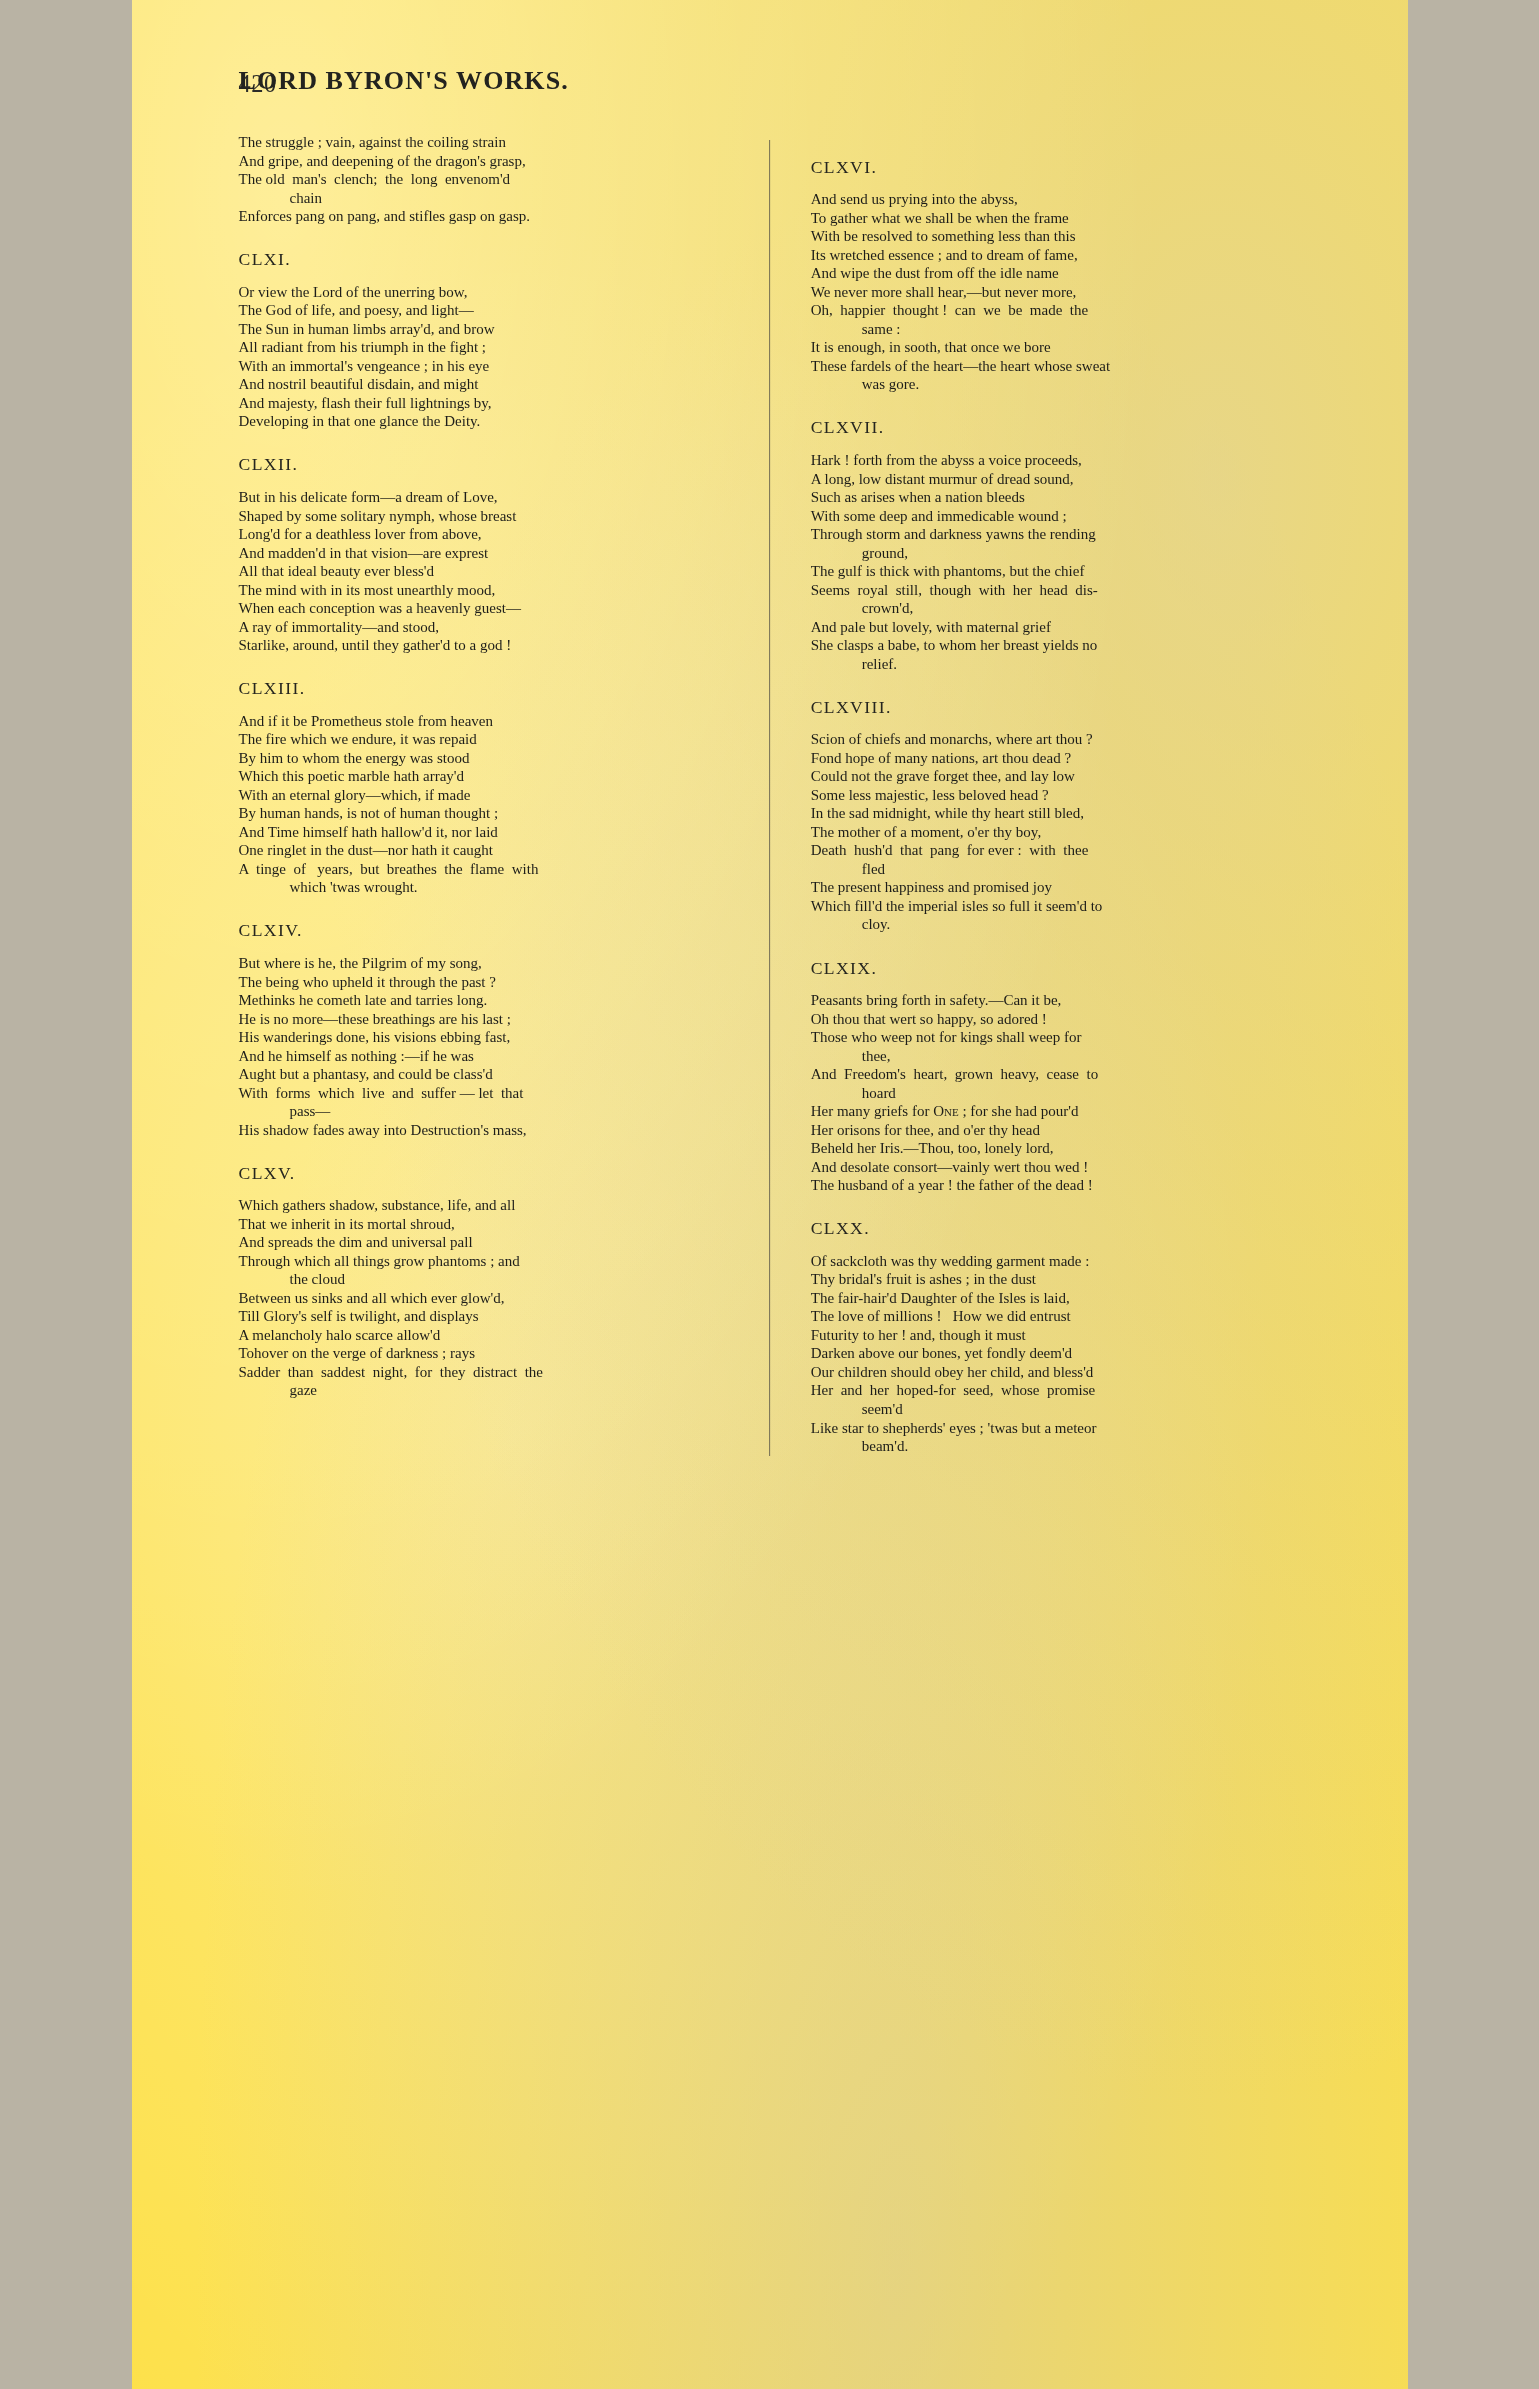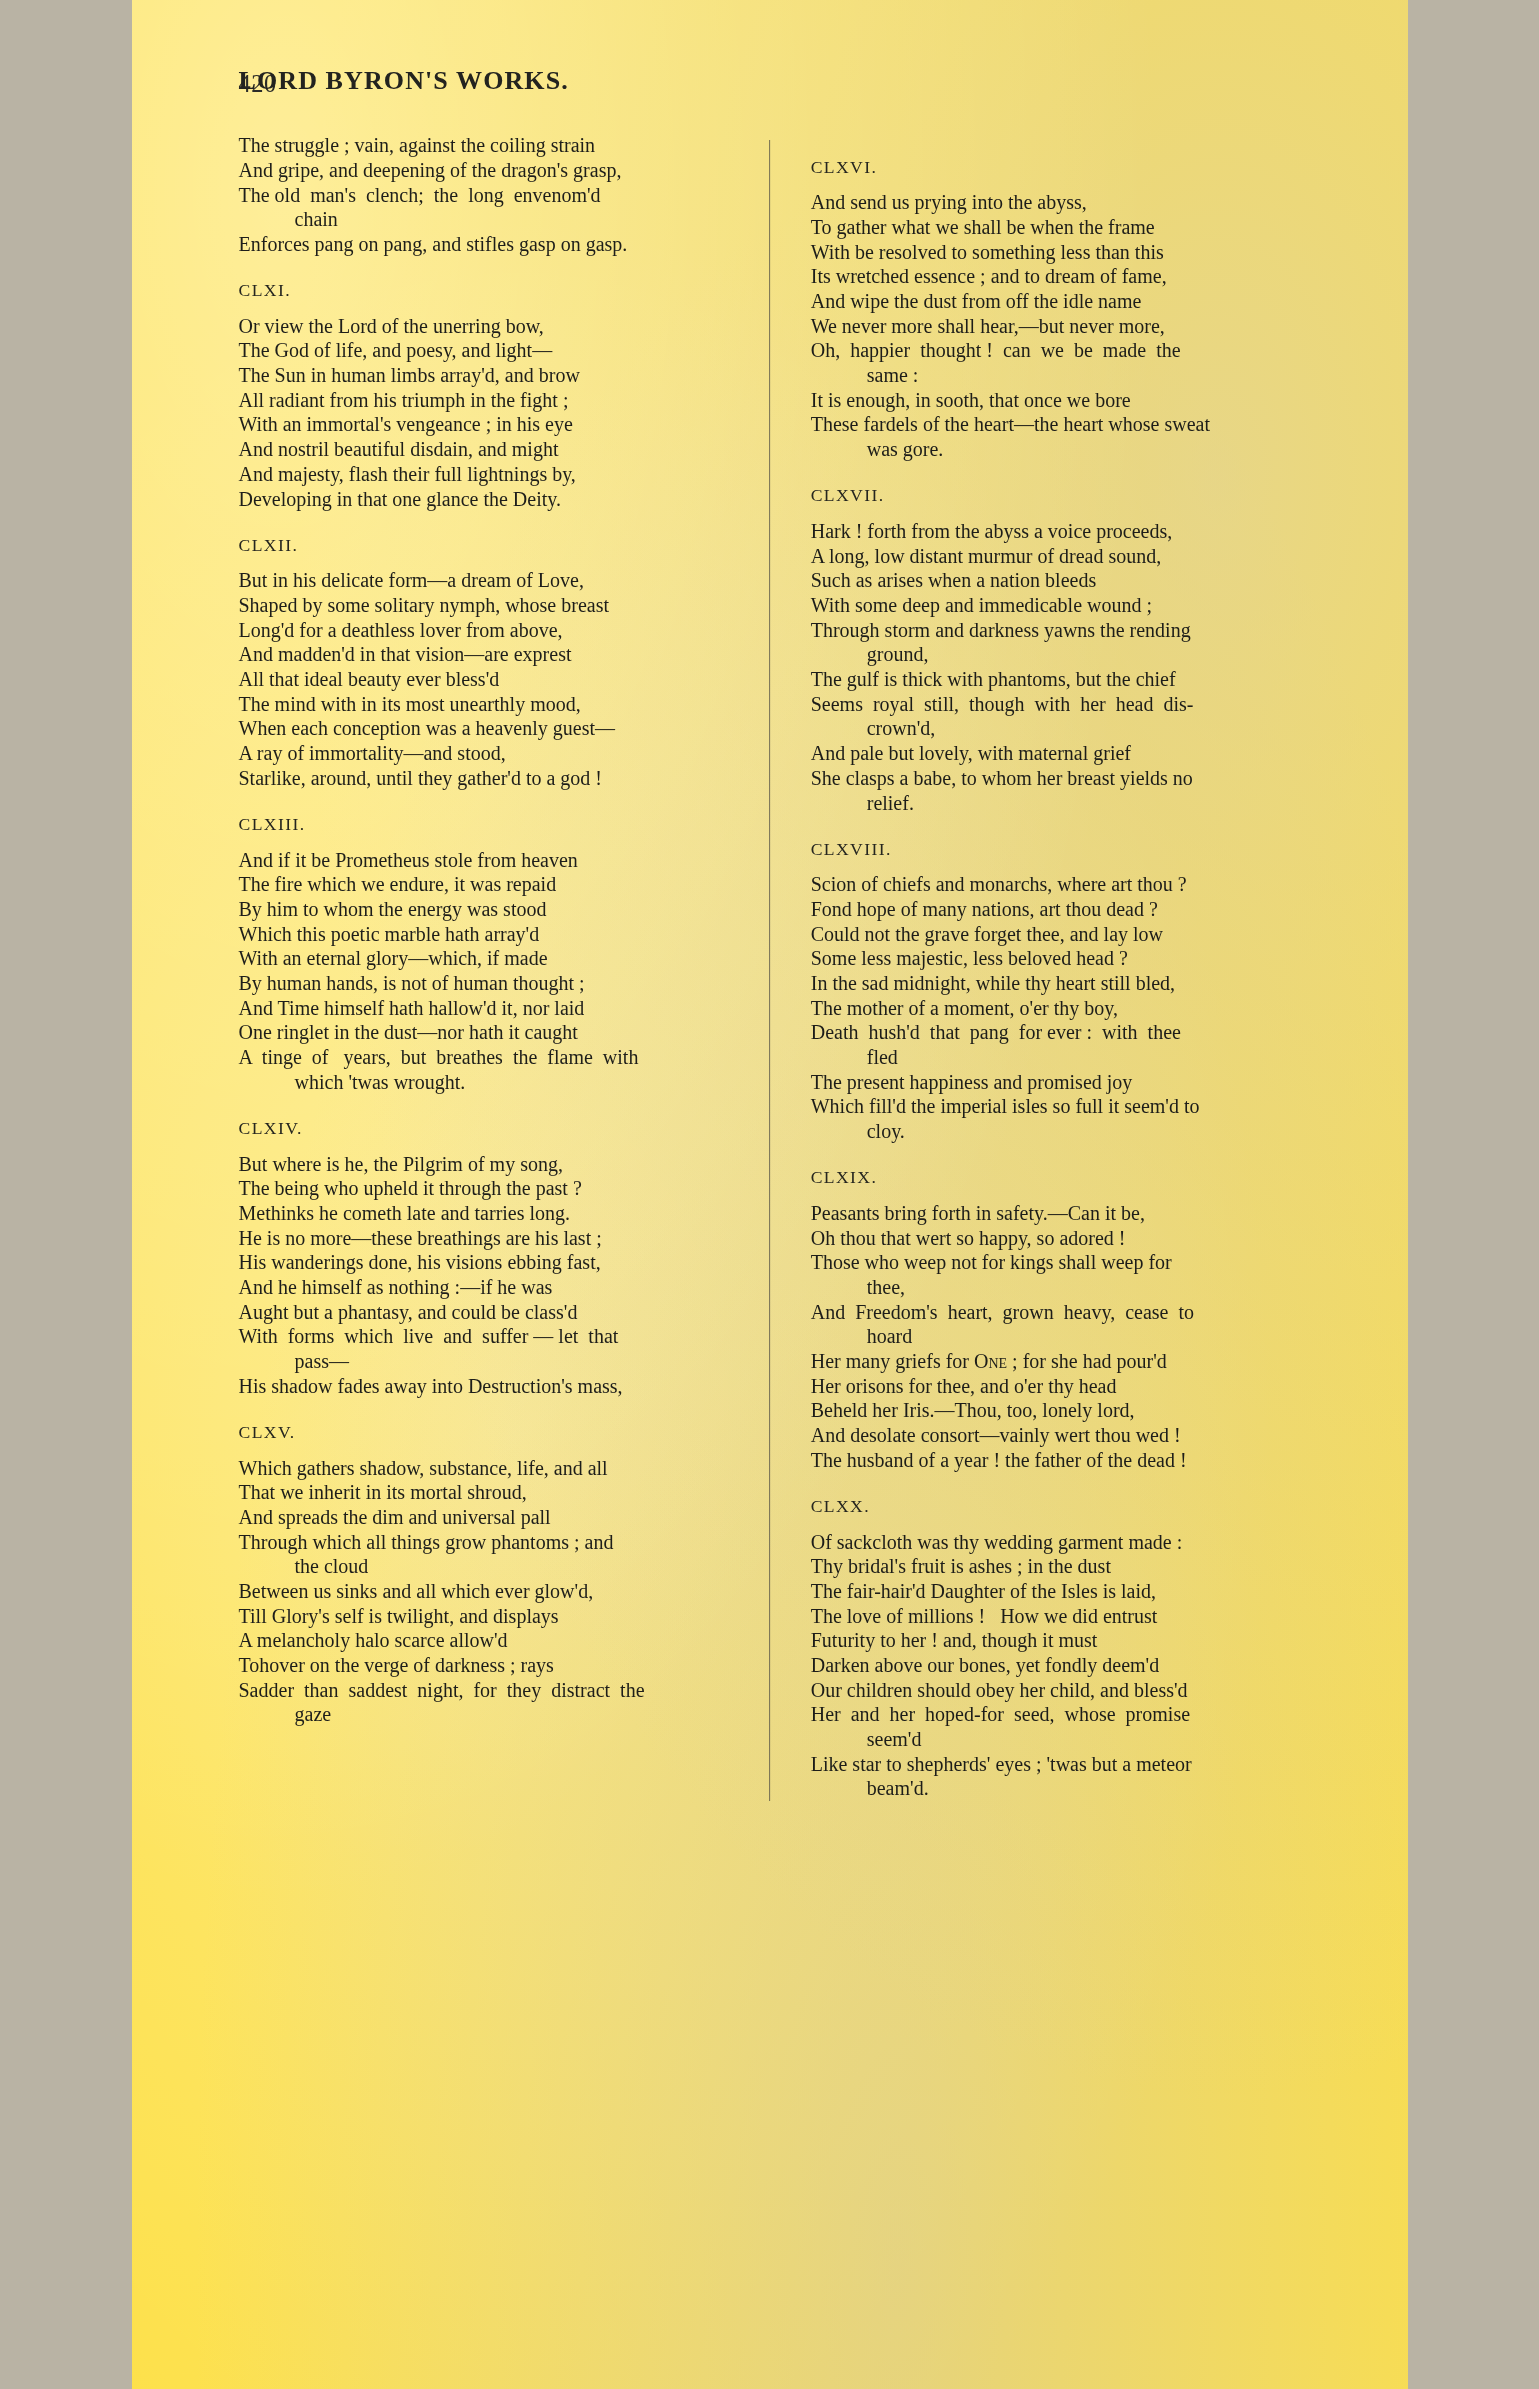--- a/index.html
+++ b/index.html
@@ -86,21 +86,21 @@
     margin: 0 0 9px 0;
   }
   .stanza-num {
     font-size: 17.6px;
     letter-spacing: 1.4px;
     color: #26261f;
     margin: 23.5px 0 12.6px 0;
     font-variant: small-caps;
   }
   .lines {
-    font-size: 20px;
+    font-size: 15px;
     line-height: 1.235;
     color: #1e1e1a;
   }
   .ln {
     display: block;
     white-space: pre-wrap;
     text-indent: 0;
   }
   .ln.ind { padding-left: 36px; }
   .it { }

